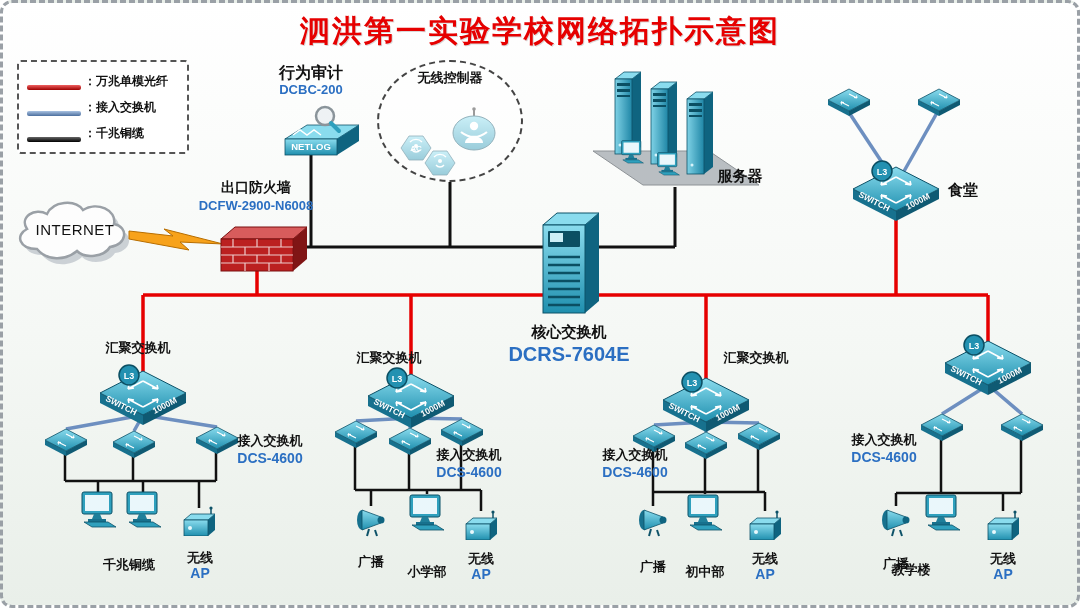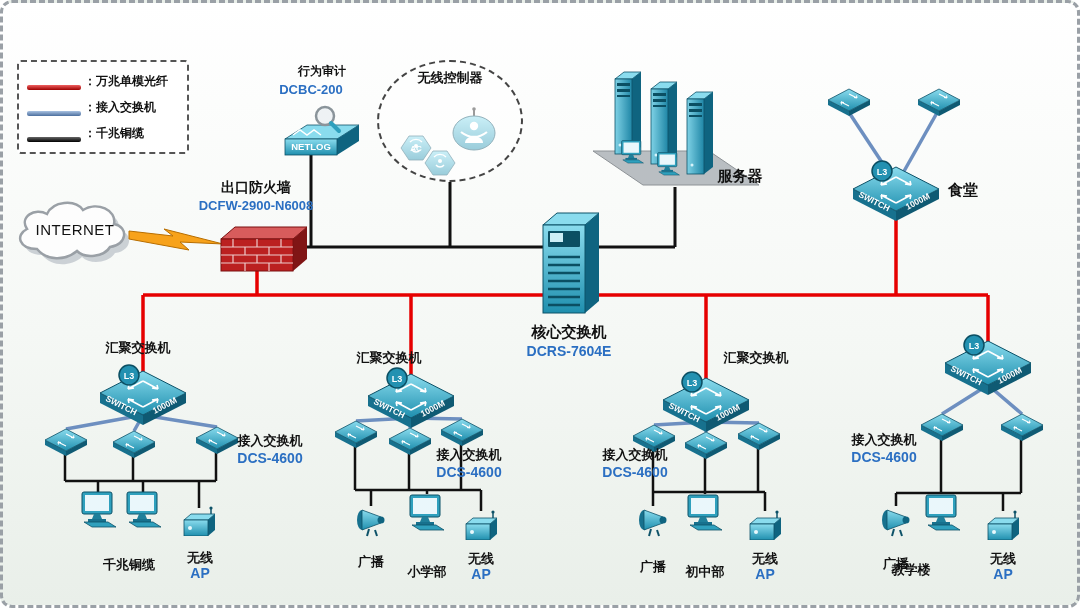--- a/index.html
+++ b/index.html
@@ -293,53 +293,54 @@
       <use href="#apbox" x="459" y="507" width="38" height="30"></use>
       <use href="#speaker" x="634" y="502" width="32" height="32"></use>
       <use href="#monitor" x="681" y="490" width="42" height="38"></use>
       <use href="#apbox" x="743" y="507" width="38" height="30"></use>
       <use href="#speaker" x="877" y="502" width="32" height="32"></use>
       <use href="#monitor" x="919" y="490" width="42" height="38"></use>
       <use href="#apbox" x="981" y="507" width="38" height="30"></use>
     </g>
   </svg>
 
+  <div class="title">泗洪第一实验学校网络拓扑示意图</div>
 
   <div class="legend">
     <div class="legend-row">
       <span class="swatch red"></span>
       <span class="t">：万兆单模光纤</span>
     </div>
     <div class="legend-row">
       <span class="swatch blue"></span>
       <span class="t">：接入交换机</span>
     </div>
     <div class="legend-row">
       <span class="swatch black"></span>
       <span class="t">：千兆铜缆</span>
     </div>
   </div>
 
   <div class="wlc-ellipse"></div>
 
   <span class="internet-text">INTERNET</span>
 
-  <div class="lbl" style="left:308px;top:60px;font-size:12px;margin-left:11px;">行为审计</div>
+  <div class="lbl" style="left:308px;top:60px;font-size:16px;">行为审计</div>
   <div class="lbl blue" style="left:308px;top:79px;">DCBC-200</div>
 
   <div class="lbl" style="left:447px;top:66px;">无线控制器</div>
 
   <div class="lbl big" style="left:737px;top:164px;">服务器</div>
   <div class="lbl big" style="left:960px;top:178px;">食堂</div>
 
   <div class="lbl" style="left:253px;top:176px;font-size:14px;">出口防火墙</div>
   <div class="lbl blue" style="left:253px;top:195px;">DCFW-2900-N6008</div>
 
   <div class="lbl big" style="left:566px;top:320px;">核心交换机</div>
-  <div class="lbl blue" style="left:566px;top:340px;font-size:14px;">DCRS-7604E</div>
+  <div class="lbl blue" style="left:566px;top:340px;font-size:20px;">DCRS-7604E</div>
 
   <div class="lbl" style="left:135px;top:336px;">汇聚交换机</div>
   <div class="lbl" style="left:386px;top:346px;">汇聚交换机</div>
   <div class="lbl" style="left:753px;top:346px;">汇聚交换机</div>
 
   <div class="lbl" style="left:267px;top:429px;">接入交换机</div>
   <div class="lbl blue small" style="left:267px;top:447px;">DCS-4600</div>
   <div class="lbl" style="left:466px;top:443px;">接入交换机</div>
   <div class="lbl blue small" style="left:466px;top:461px;">DCS-4600</div>
   <div class="lbl" style="left:632px;top:443px;">接入交换机</div>

